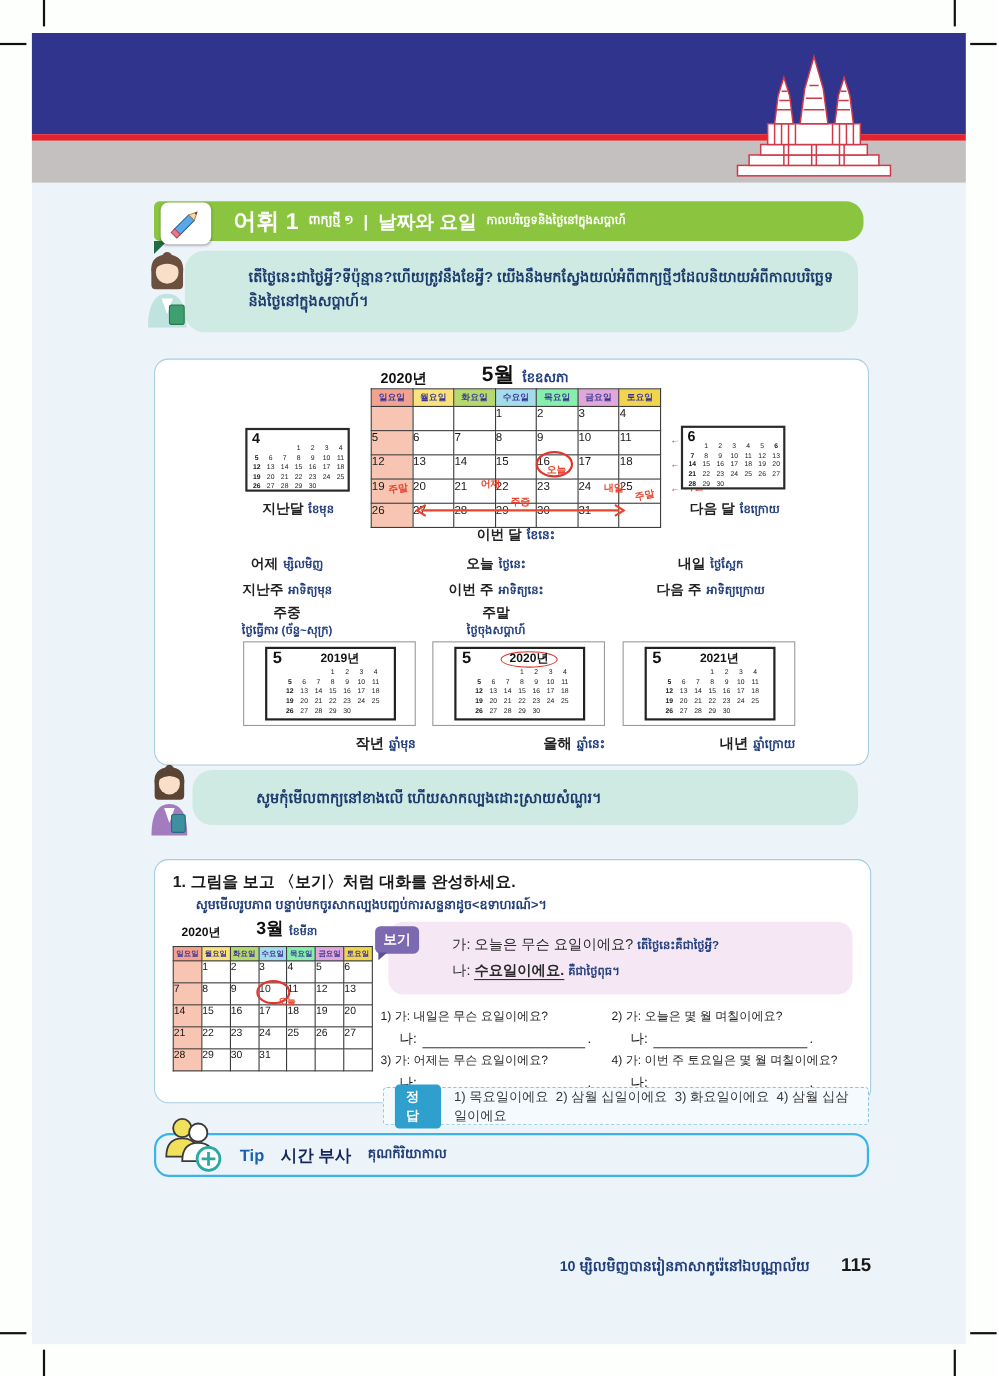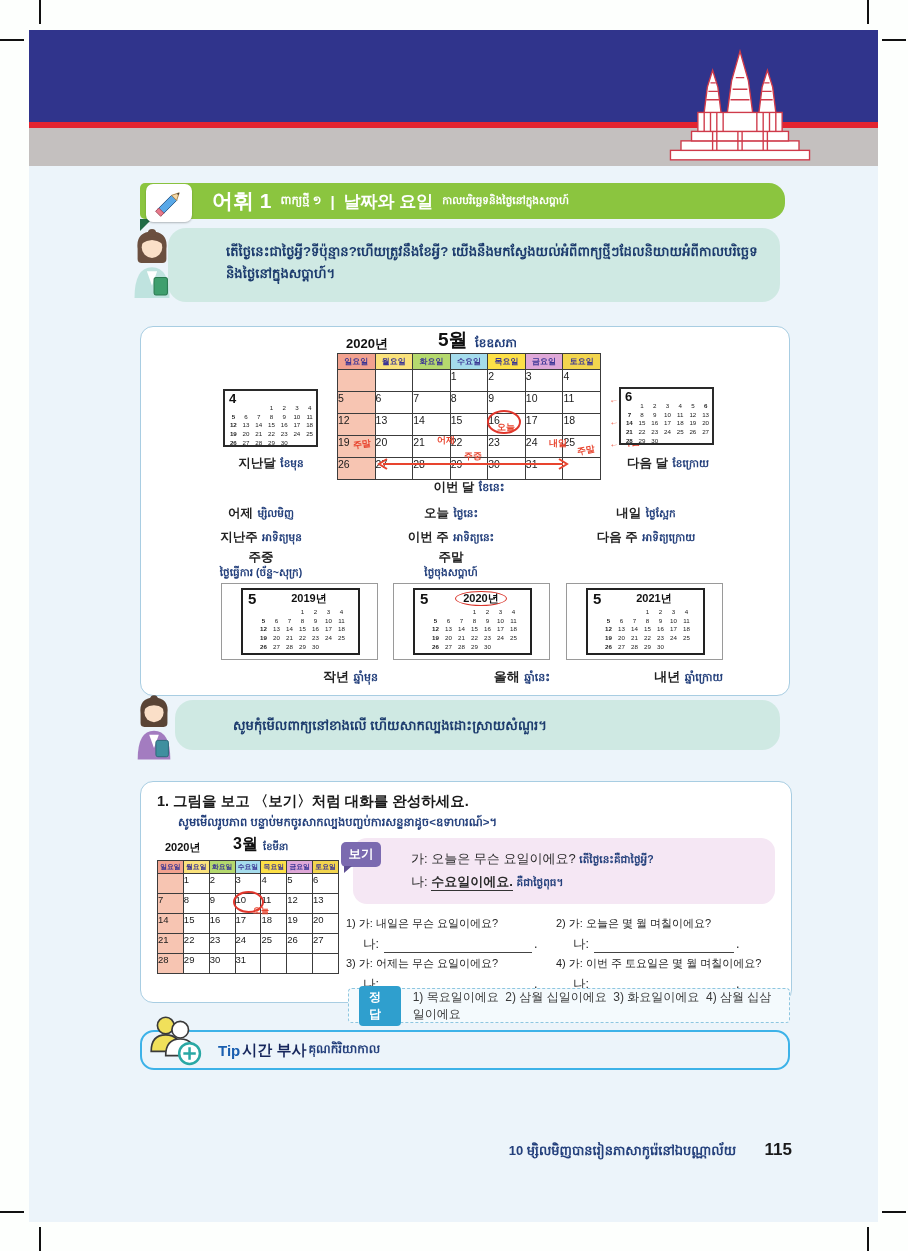--- a/index.html
+++ b/index.html
@@ -44,21 +44,21 @@
   .may-table{width:264px;}
   .may-table th{height:15px;font-size:8px;color:#3a3494;font-weight:700;}
   .may-table td{height:21px;font-size:10.5px;vertical-align:top;text-align:left;padding:1px 0 0 3px;color:#1a1a1a;}
   .march-table{width:182px;}
   .march-table th{height:12px;font-size:6.8px;color:#3a3494;font-weight:700;}
   .march-table td{height:19px;font-size:9.5px;vertical-align:top;text-align:left;padding:1px 0 0 3px;color:#1a1a1a;}
   .cal thead th:nth-child(1){background:#f2a28f;}
   .cal thead th:nth-child(2){background:#fae27c;}
   .cal thead th:nth-child(3){background:#b5d96e;}
   .cal thead th:nth-child(4){background:#a5dcec;}
-  .cal thead th:nth-child(5){background:#fde047;}
+  .cal thead th:nth-child(5){background:#86efac;}
   .cal thead th:nth-child(6){background:#dfa8d8;}
   .cal thead th:nth-child(7){background:#f2d54e;}
   .sun-bg{background:#f7c5b2;}
   
   table.mini{border-collapse:collapse;table-layout:fixed;}
   table.mini td{width:13px;height:8.8px;font-size:6.2px;text-align:center;color:#222;padding:0;}
   .red-num{color:#a81e1e;font-weight:700;}
   .mini-box{position:absolute;background:#fff;border:2px solid #2a2a2a;box-sizing:border-box;}
   .mini-big{position:absolute;left:4px;top:0;font-size:13px;font-weight:700;color:#111;}
   .mini-lab{position:absolute;text-align:center;}
@@ -96,21 +96,21 @@
   .q{position:absolute;font-size:11px;color:#1f1f1f;}
   .aline{position:absolute;font-size:12.5px;color:#1f1f1f;}
   .blank{display:inline-block;width:148px;border-bottom:1.4px solid #444;height:13px;vertical-align:bottom;margin:0 2px 0 5px;}
   
   .answers{position:absolute;left:348px;top:988px;width:442px;height:35px;border:1.5px dashed #8ec6e0;
     border-radius:4px;box-sizing:border-box;display:flex;align-items:center;gap:12px;padding:0 10px;background:#f4fafd;}
   .ans-badge{background:#2f9fce;color:#fff;font-size:12px;font-weight:700;border-radius:4px;padding:3px 10px;}
   .ans-text{font-size:12px;color:#3a3a3a;white-space:pre-wrap;}
   
   .tip-head{position:absolute;left:140px;top:1030px;width:650px;height:40px;border:2px solid #3db2e8;border-radius:14px;
-    box-sizing:border-box;display:flex;align-items:center;gap:2px;padding-left:76px;}
+    box-sizing:border-box;display:flex;align-items:center;gap:15px;padding-left:76px;}
   .tip-icon{position:absolute;left:146px;top:1012px;width:56px;height:54px;z-index:2;}
   .tip-lab{color:#1a5fb0;font-size:15px;font-weight:700;}
   .tip-ko{color:#16265c;font-size:15px;font-weight:700;}
   .tip-km{font-size:12px;font-weight:600;}
   .tip-body{position:absolute;left:140px;top:1078px;width:650px;height:58px;border:2px dotted #7fc8ea;
     box-sizing:border-box;padding:9px 16px 0 16px;}
   .tip-body p{margin:0;font-size:12.3px;font-weight:600;line-height:1.85;color:#24407c;}
   
   .footer{position:absolute;left:340px;top:1140px;width:452px;text-align:right;}
   .chap{font-size:13px;font-weight:700;}

